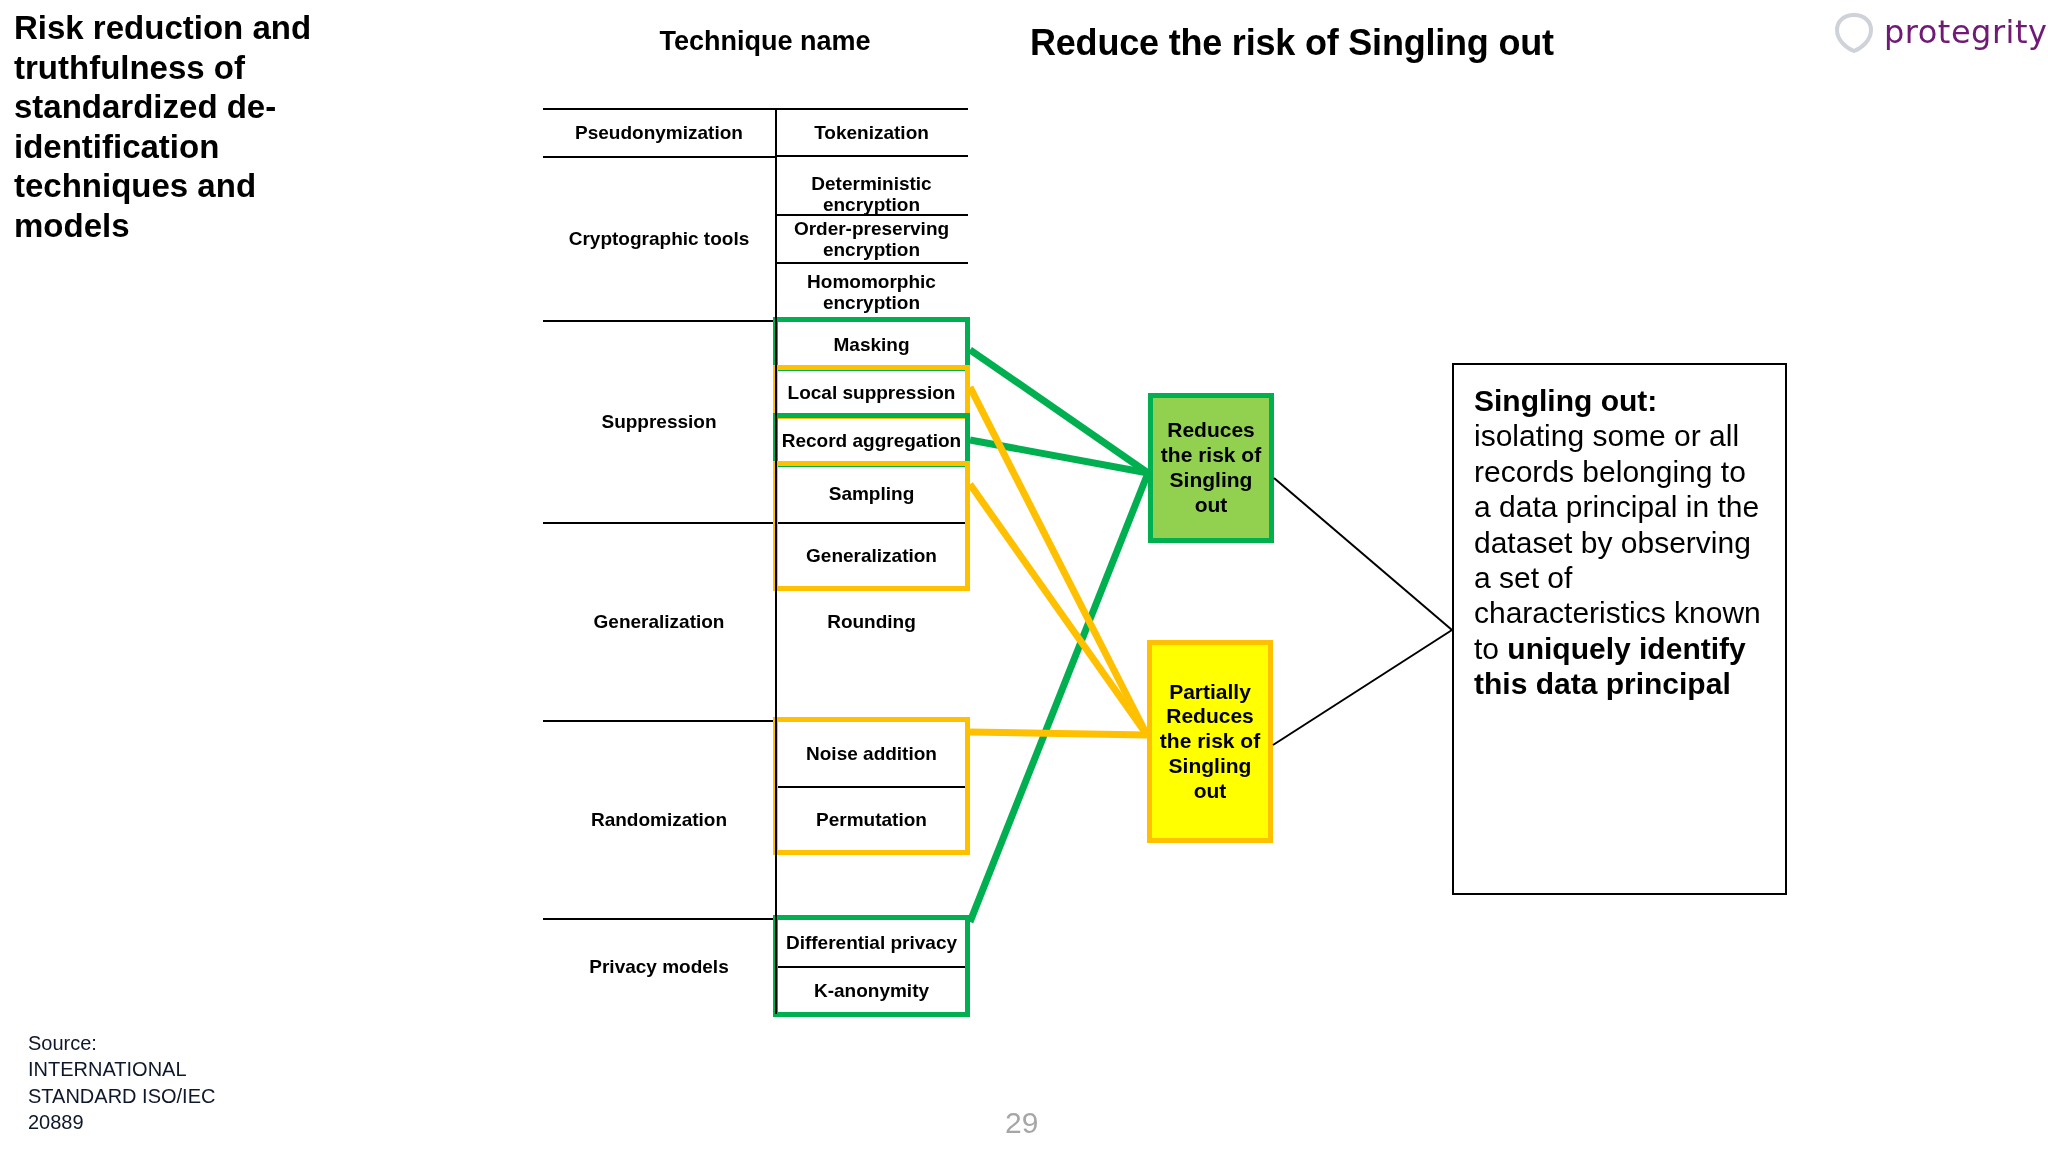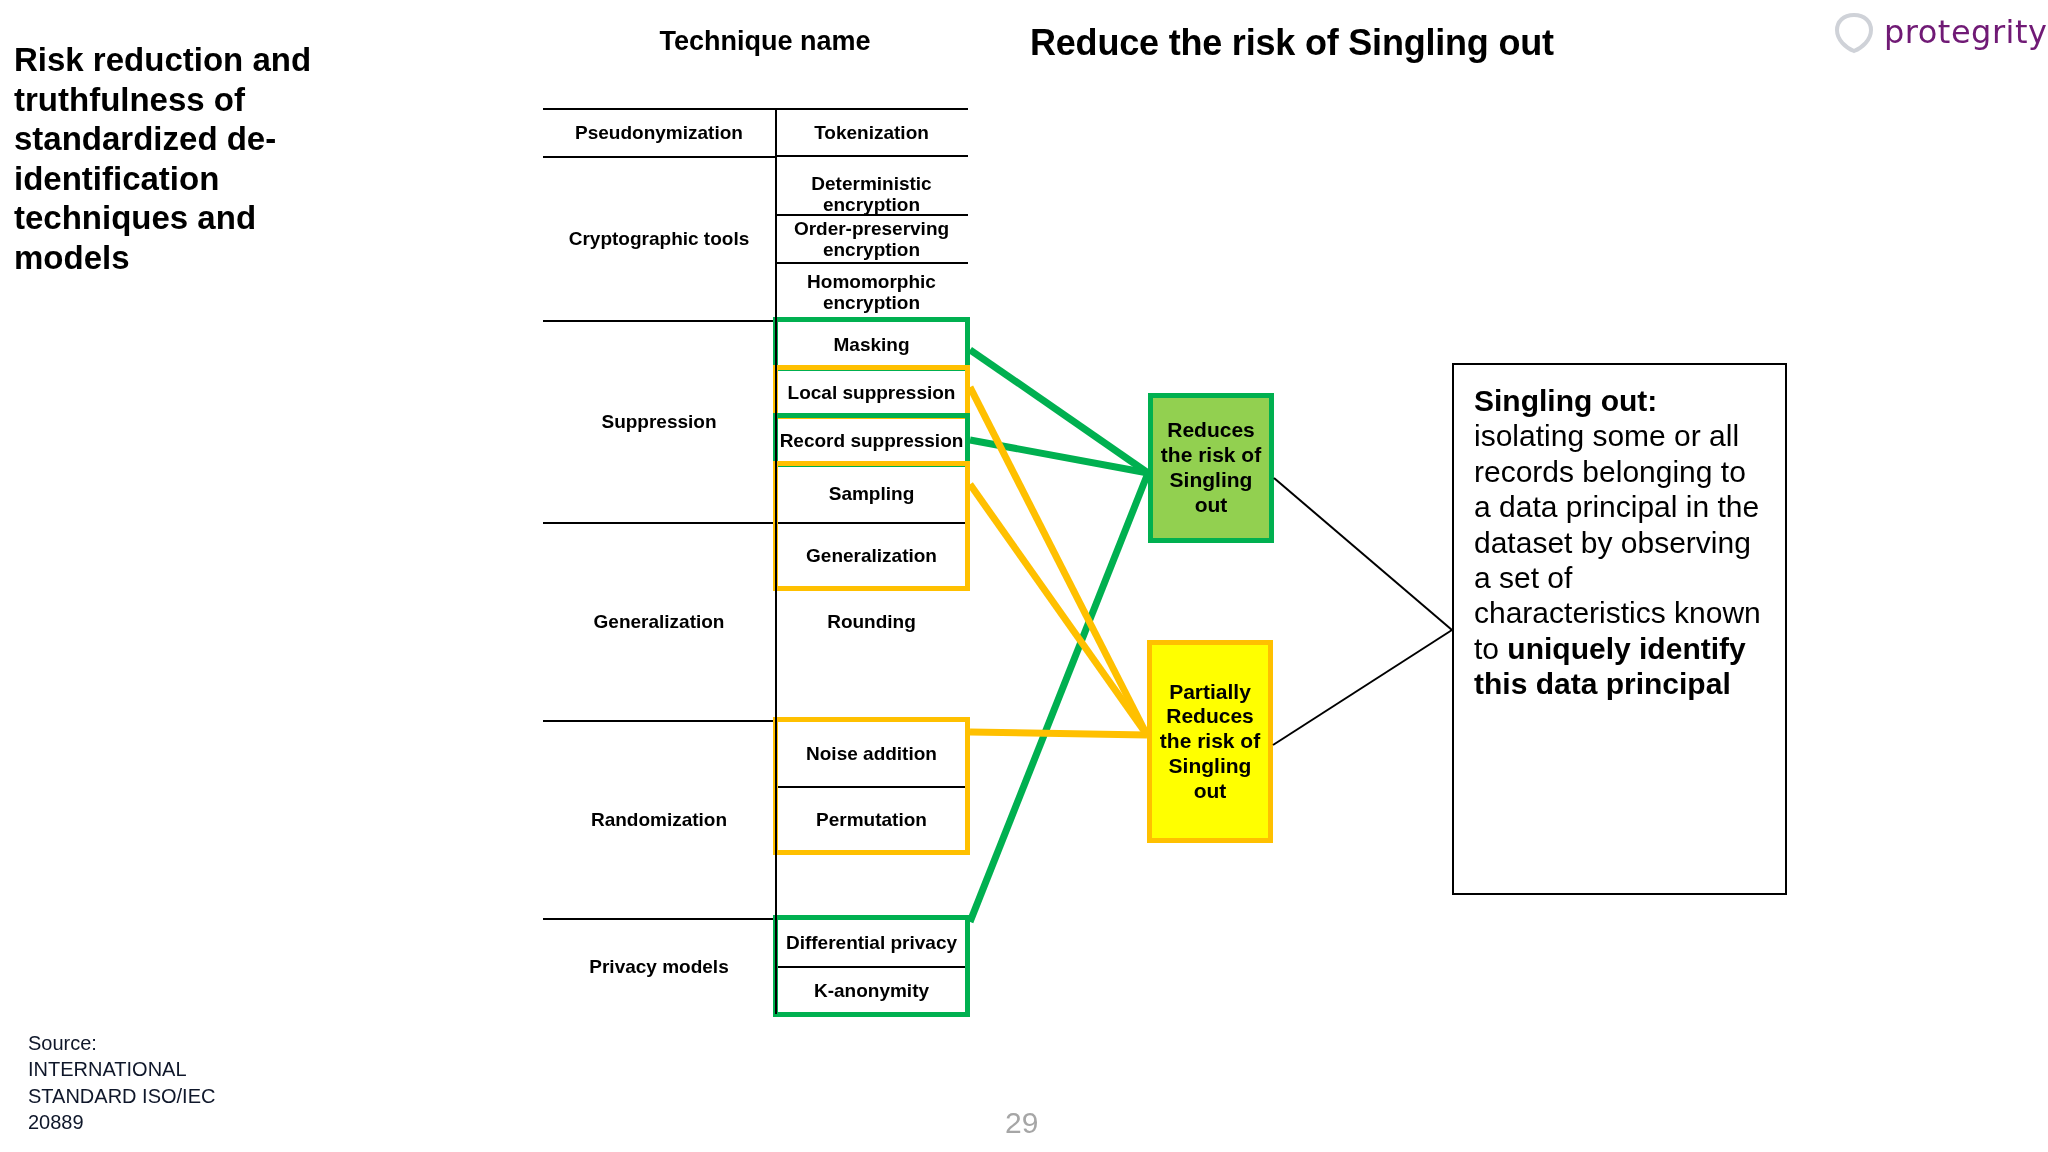--- a/index.html
+++ b/index.html
@@ -19,21 +19,20 @@
   
   #slide-title {
     position: absolute;
     left: 14px;
     top: 8px;
     width: 360px;
     font-size: 33px;
     font-weight: bold;
     line-height: 1.2;
     color: #000;
-    margin-top: 32px;
   }
 
   
   #source-note {
     position: absolute;
     left: 28px;
     top: 1030px;
     width: 260px;
     font-size: 20px;
     line-height: 1.32;
@@ -226,21 +225,21 @@
       <div class="grp-cell" style="top: 612px; height: 198px;">Randomization</div>
       <div class="grp-cell" style="top: 810px; height: 96px; text-align: right;">Privacy models</div>
     </div>
   <div class="tech-col" id="tech-col">
       <div class="tech-cell" style="top: 0px; height: 48px;">Tokenization</div>
       <div class="tech-cell" style="top: 47px; height: 76px;">Deterministic encryption</div>
       <div class="tech-cell" style="top: 106px; height: 48px;">Order-preserving encryption</div>
       <div class="tech-cell" style="top: 154px; height: 58px;">Homomorphic encryption</div>
       <div class="tech-cell" style="top: 212px; height: 48px;">Masking</div>
       <div class="tech-cell" style="top: 260px; height: 48px;">Local suppression</div>
-      <div class="tech-cell" style="top: 308px; height: 48px;">Record suppression</div>
+      <div class="tech-cell" style="top: 308px; height: 48px;">Record aggregation</div>
       <div class="tech-cell" style="top: 356px; height: 58px;">Sampling</div>
       <div class="tech-cell" style="top: 414px; height: 66px;">Generalization</div>
       <div class="tech-cell" style="top: 480px; height: 66px;">Rounding</div>
       <div class="tech-cell" style="top: 612px; height: 66px;">Noise addition</div>
       <div class="tech-cell" style="top: 678px; height: 66px;">Permutation</div>
       <div class="tech-cell" style="top: 810px; height: 48px;">Differential privacy</div>
       <div class="tech-cell" style="top: 858px; height: 48px;">K-anonymity</div>
       <div class="tech-cell" style="top: 906px; height: 0px;"></div>
     </div>
   <div id="hl-layer">

